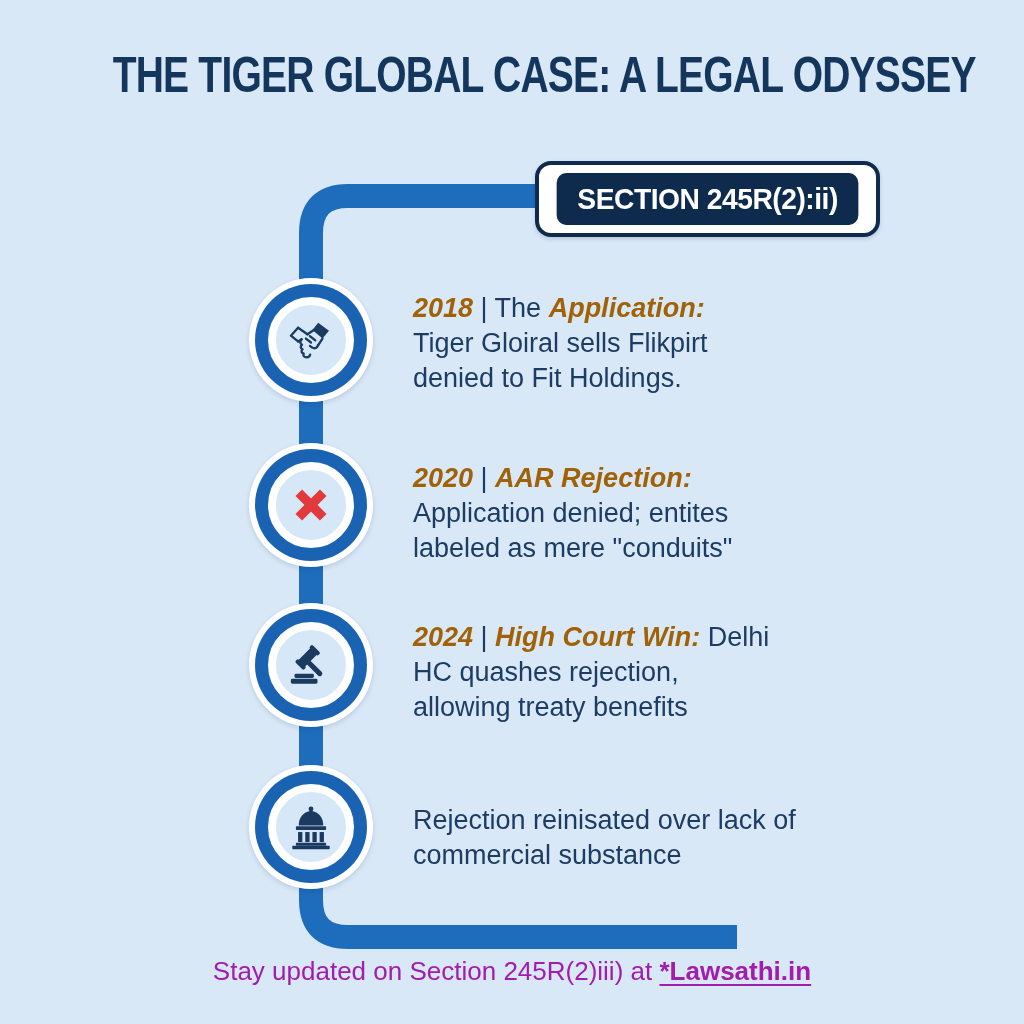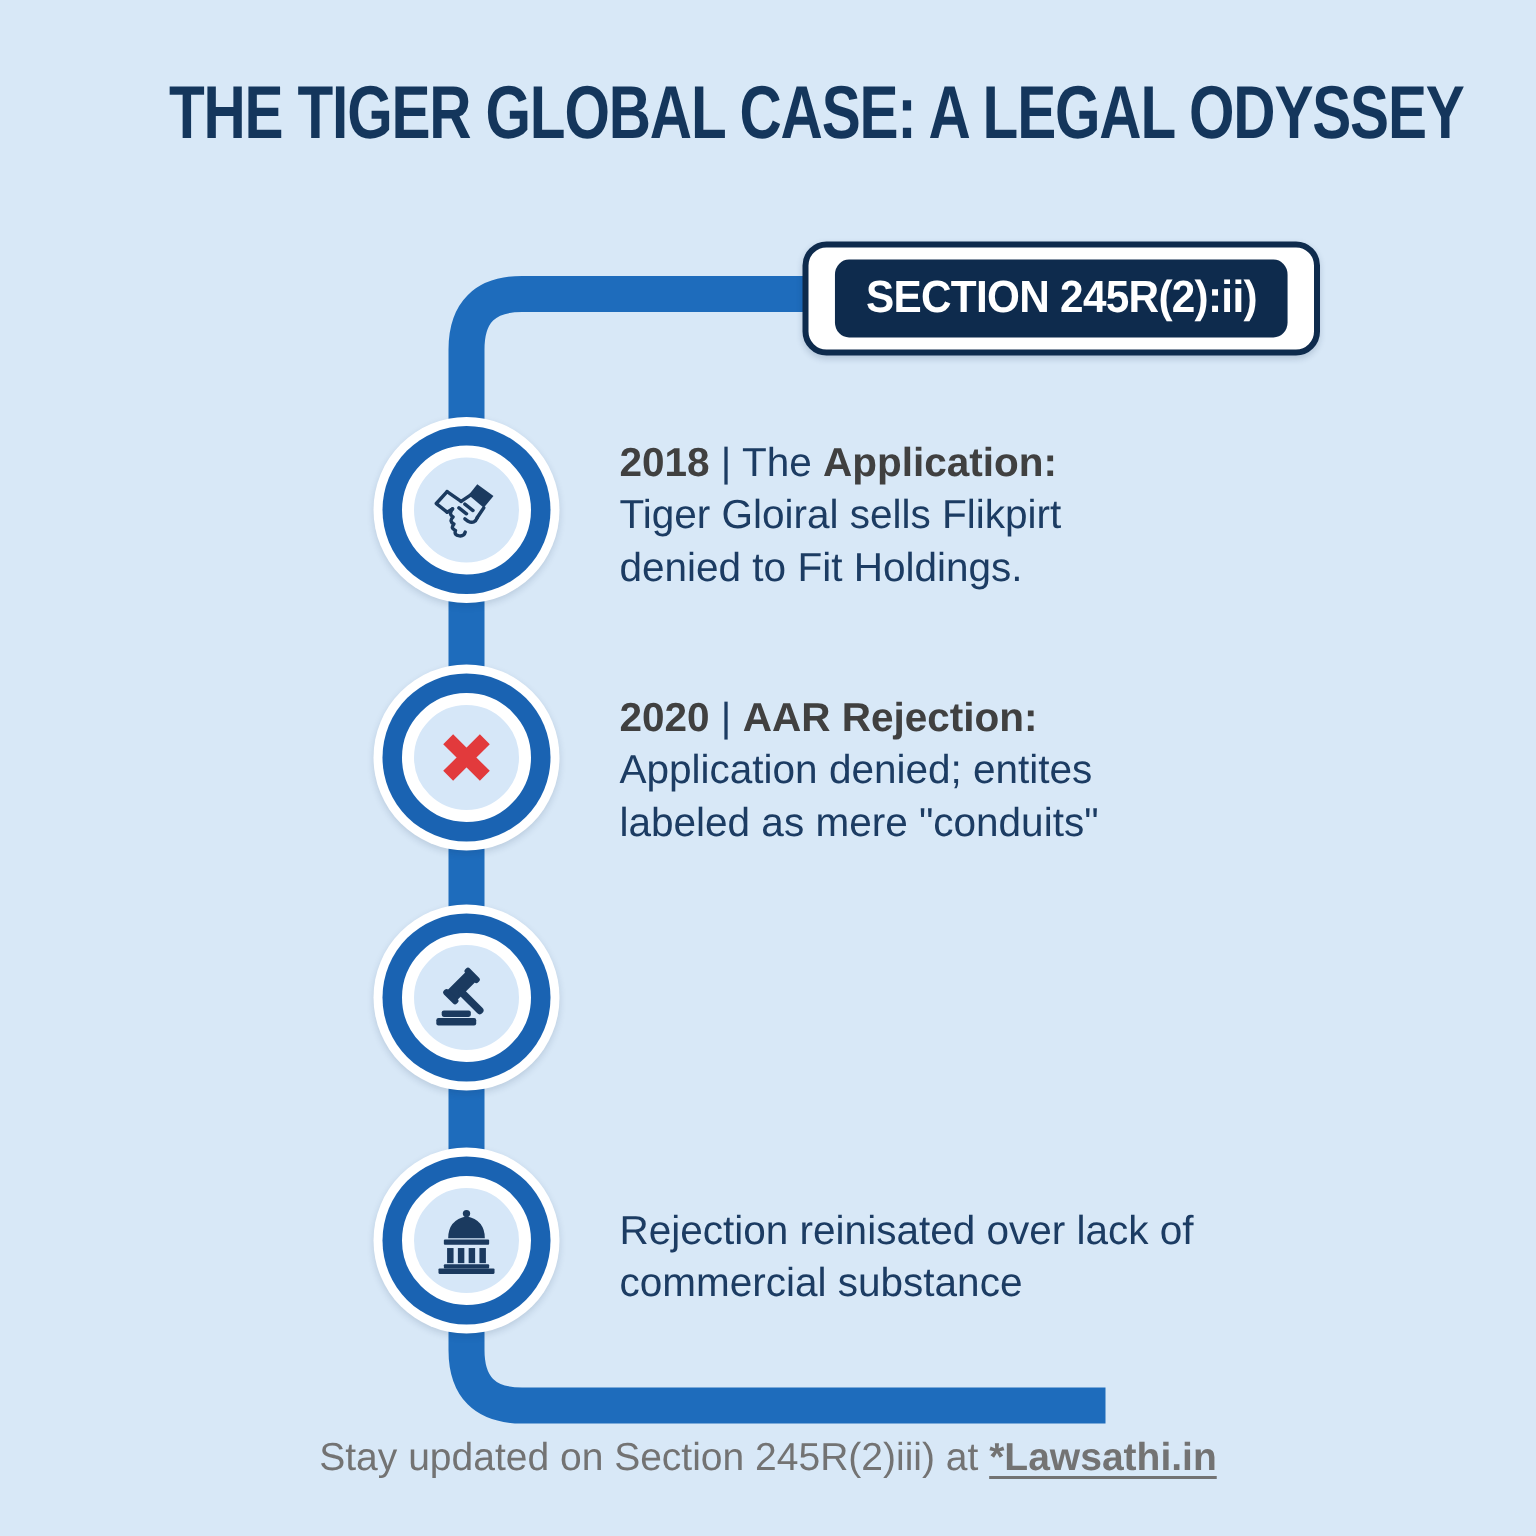--- a/index.html
+++ b/index.html
@@ -42,30 +42,30 @@
     width:70px;height:70px;border-radius:50%;background:#d6e7f8;
     border:8px solid #ffffff;display:flex;align-items:center;justify-content:center;
   }
   .node-1{top:278px;} .node-2{top:443px;} .node-3{top:603px;} .node-4{top:765px;}
   .node svg{display:block;}
   
   .entry{
     position:absolute;left:413px;z-index:2;
     font-size:27px;line-height:35px;color:#1c3c63;
   }
-  .entry b{font-weight:700;color:#404040;}
+  .entry b{font-weight:700;color:#a16207;font-style:italic;}
   .entry-1{top:291px;width:345px;}
   .entry-2{top:461px;width:395px;}
   .entry-3{top:620px;width:370px;}
   .entry-4{top:783px;width:390px;}
   .entry-4 .entry-body-block{margin-top:20px;font-weight:400;}
   
   .footer{
     position:absolute;top:956px;left:0;width:1024px;text-align:center;
-    font-size:26px;color:#737373;z-index:2;
+    font-size:26px;color:#a21caf;z-index:2;
   }
   .footer .site{font-weight:700;text-decoration:underline;text-underline-offset:4px;}
 </style>
 </head>
 <body>
 
 <div class="canvas">
 
   <div class="title">THE TIGER GLOBAL CASE: A LEGAL ODYSSEY</div>
 
@@ -144,20 +144,23 @@
   </div>
 
   <div class="entry entry-1">
     <b>2018</b><span> | </span><span>The </span><b>Application:</b><span> Tiger Gloiral sells Flikpirt denied to Fit Holdings.</span>
   </div>
 
   <div class="entry entry-2">
     <b>2020</b><span> | </span><span></span><b>AAR Rejection:</b><span> Application denied; entites labeled as mere "conduits"</span>
   </div>
 
+  <div class="entry entry-3">
+    <b>2024</b><span> | </span><span></span><b>High Court Win:</b><span> Delhi HC quashes rejection, allowing treaty benefits</span>
+  </div>
 
   <div class="entry entry-4">
     <div class="entry-body-block">Rejection reinisated over lack of commercial substance</div>
   </div>
 
   <div class="footer">
     <span>Stay updated on Section 245R(2)iii) at </span><span class="site">*Lawsathi.in</span>
   </div>
 
 </div>

